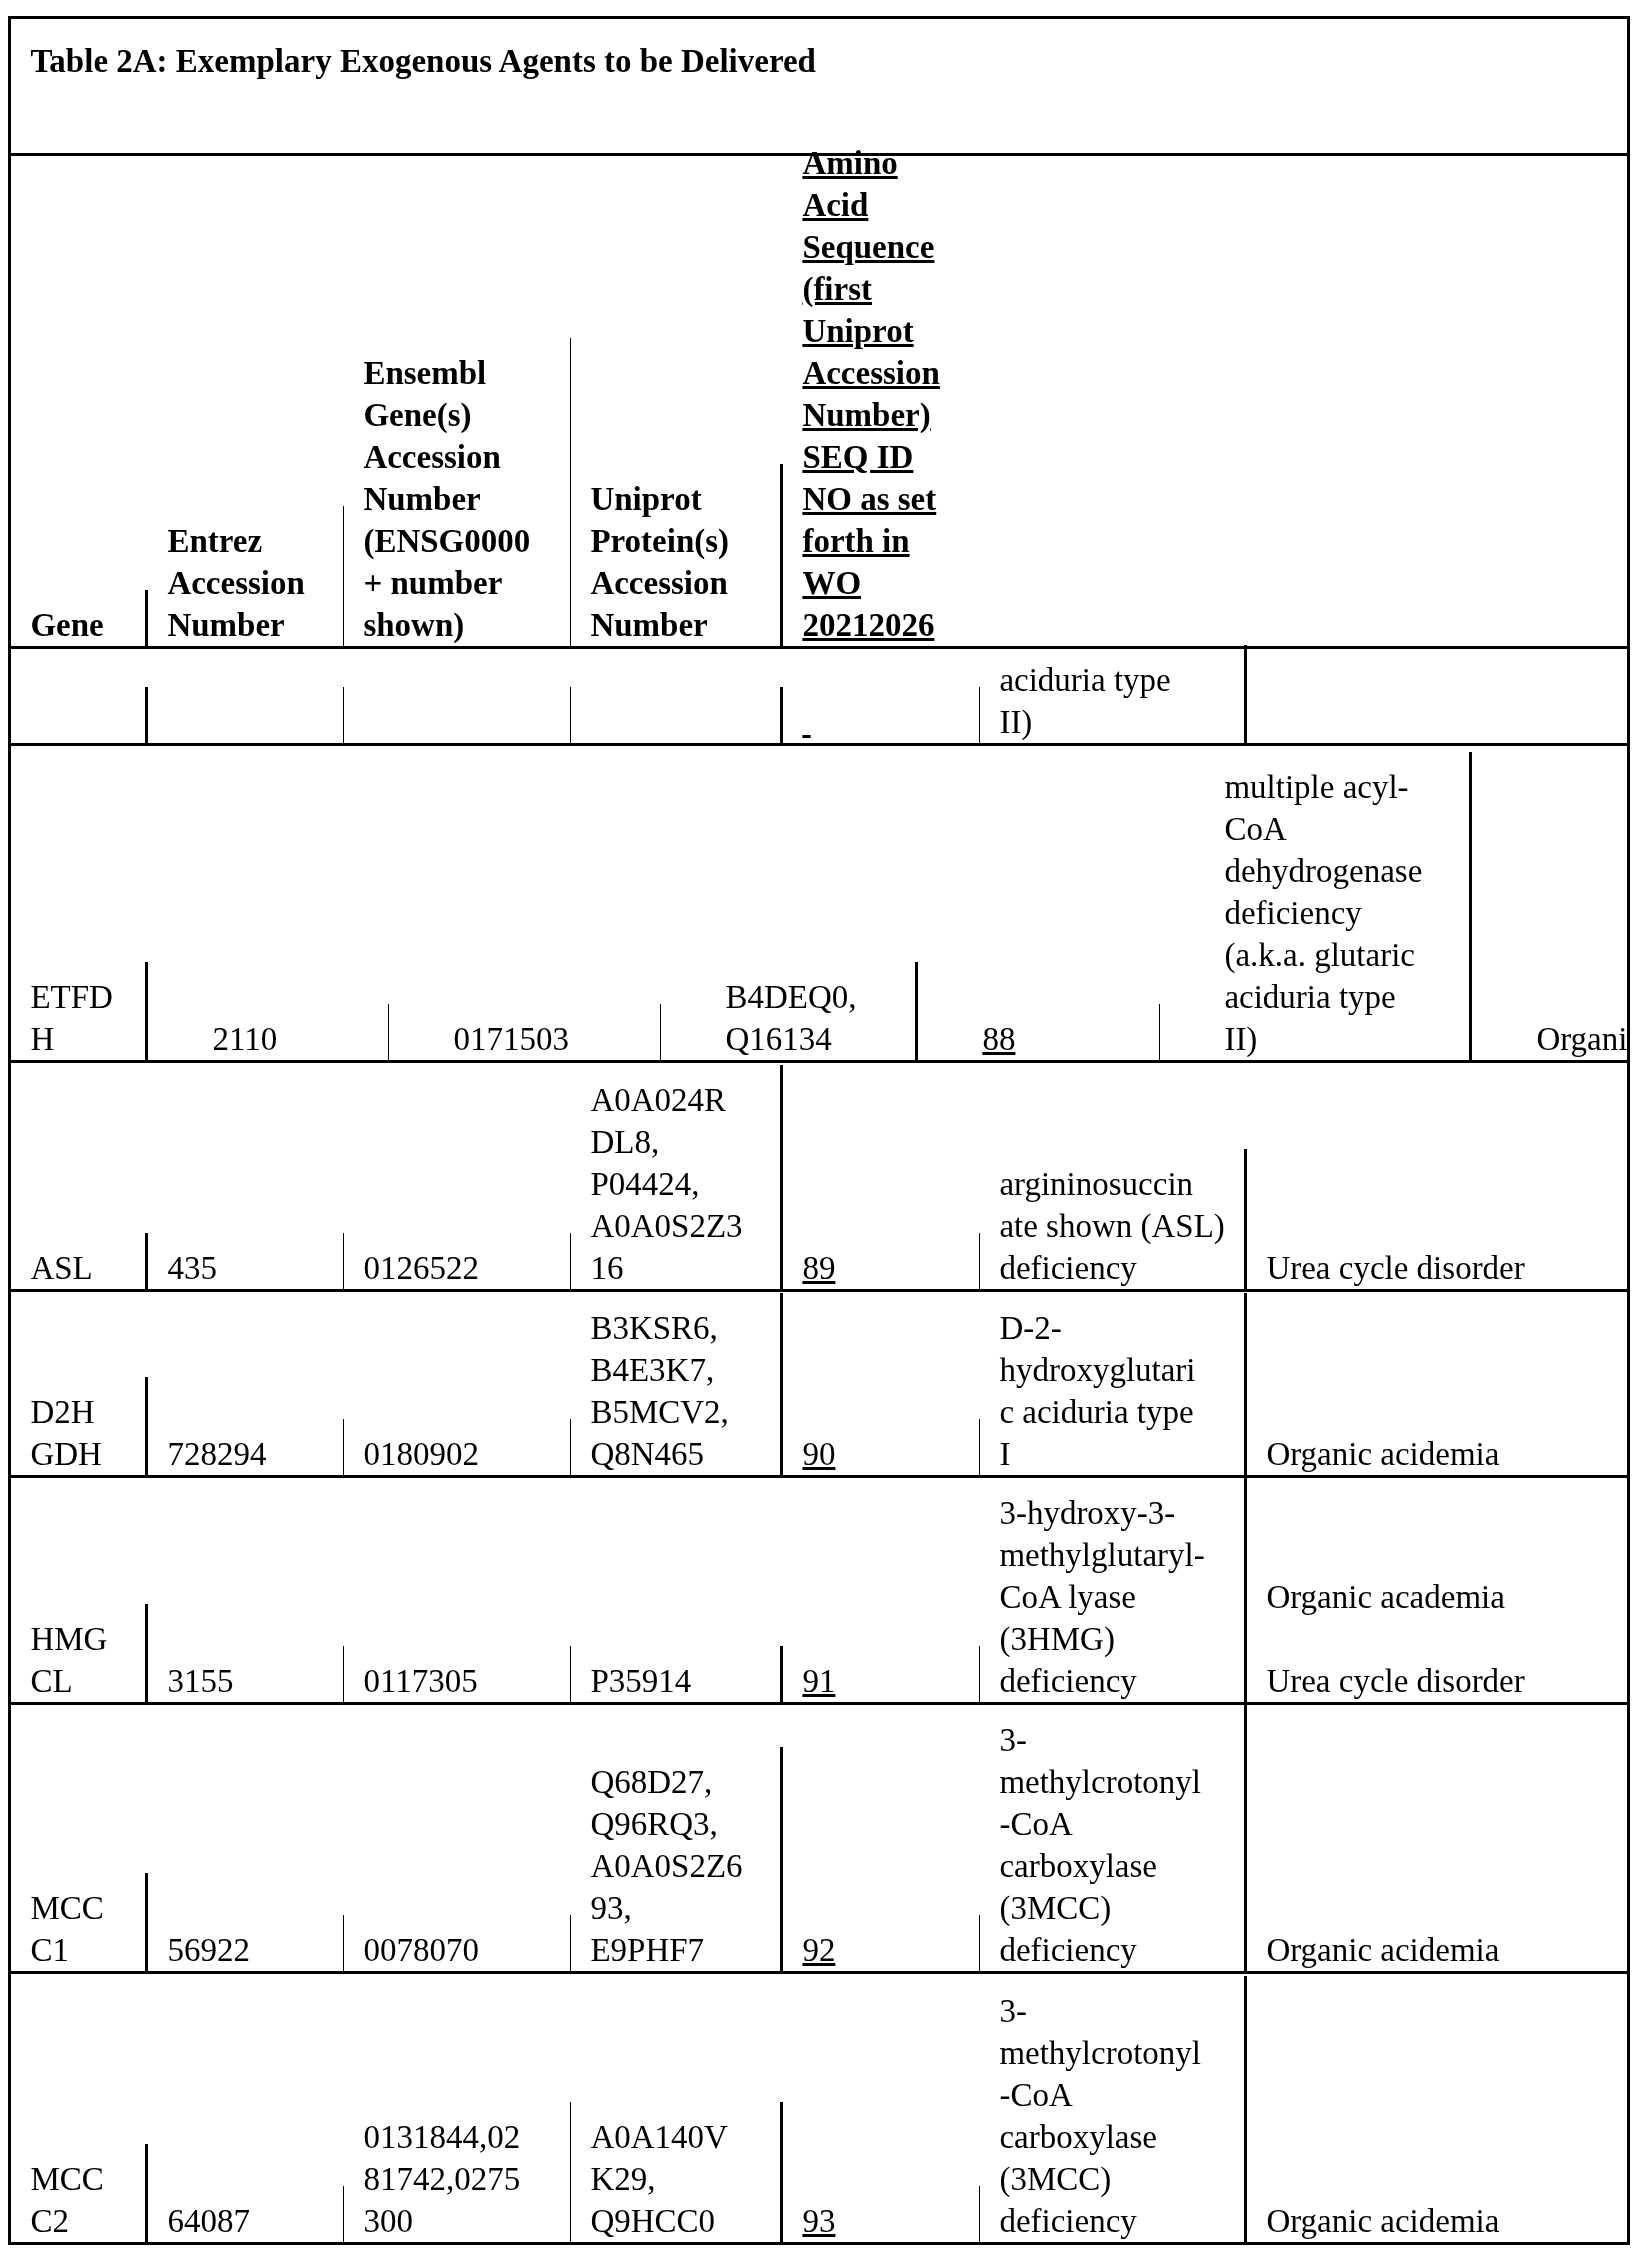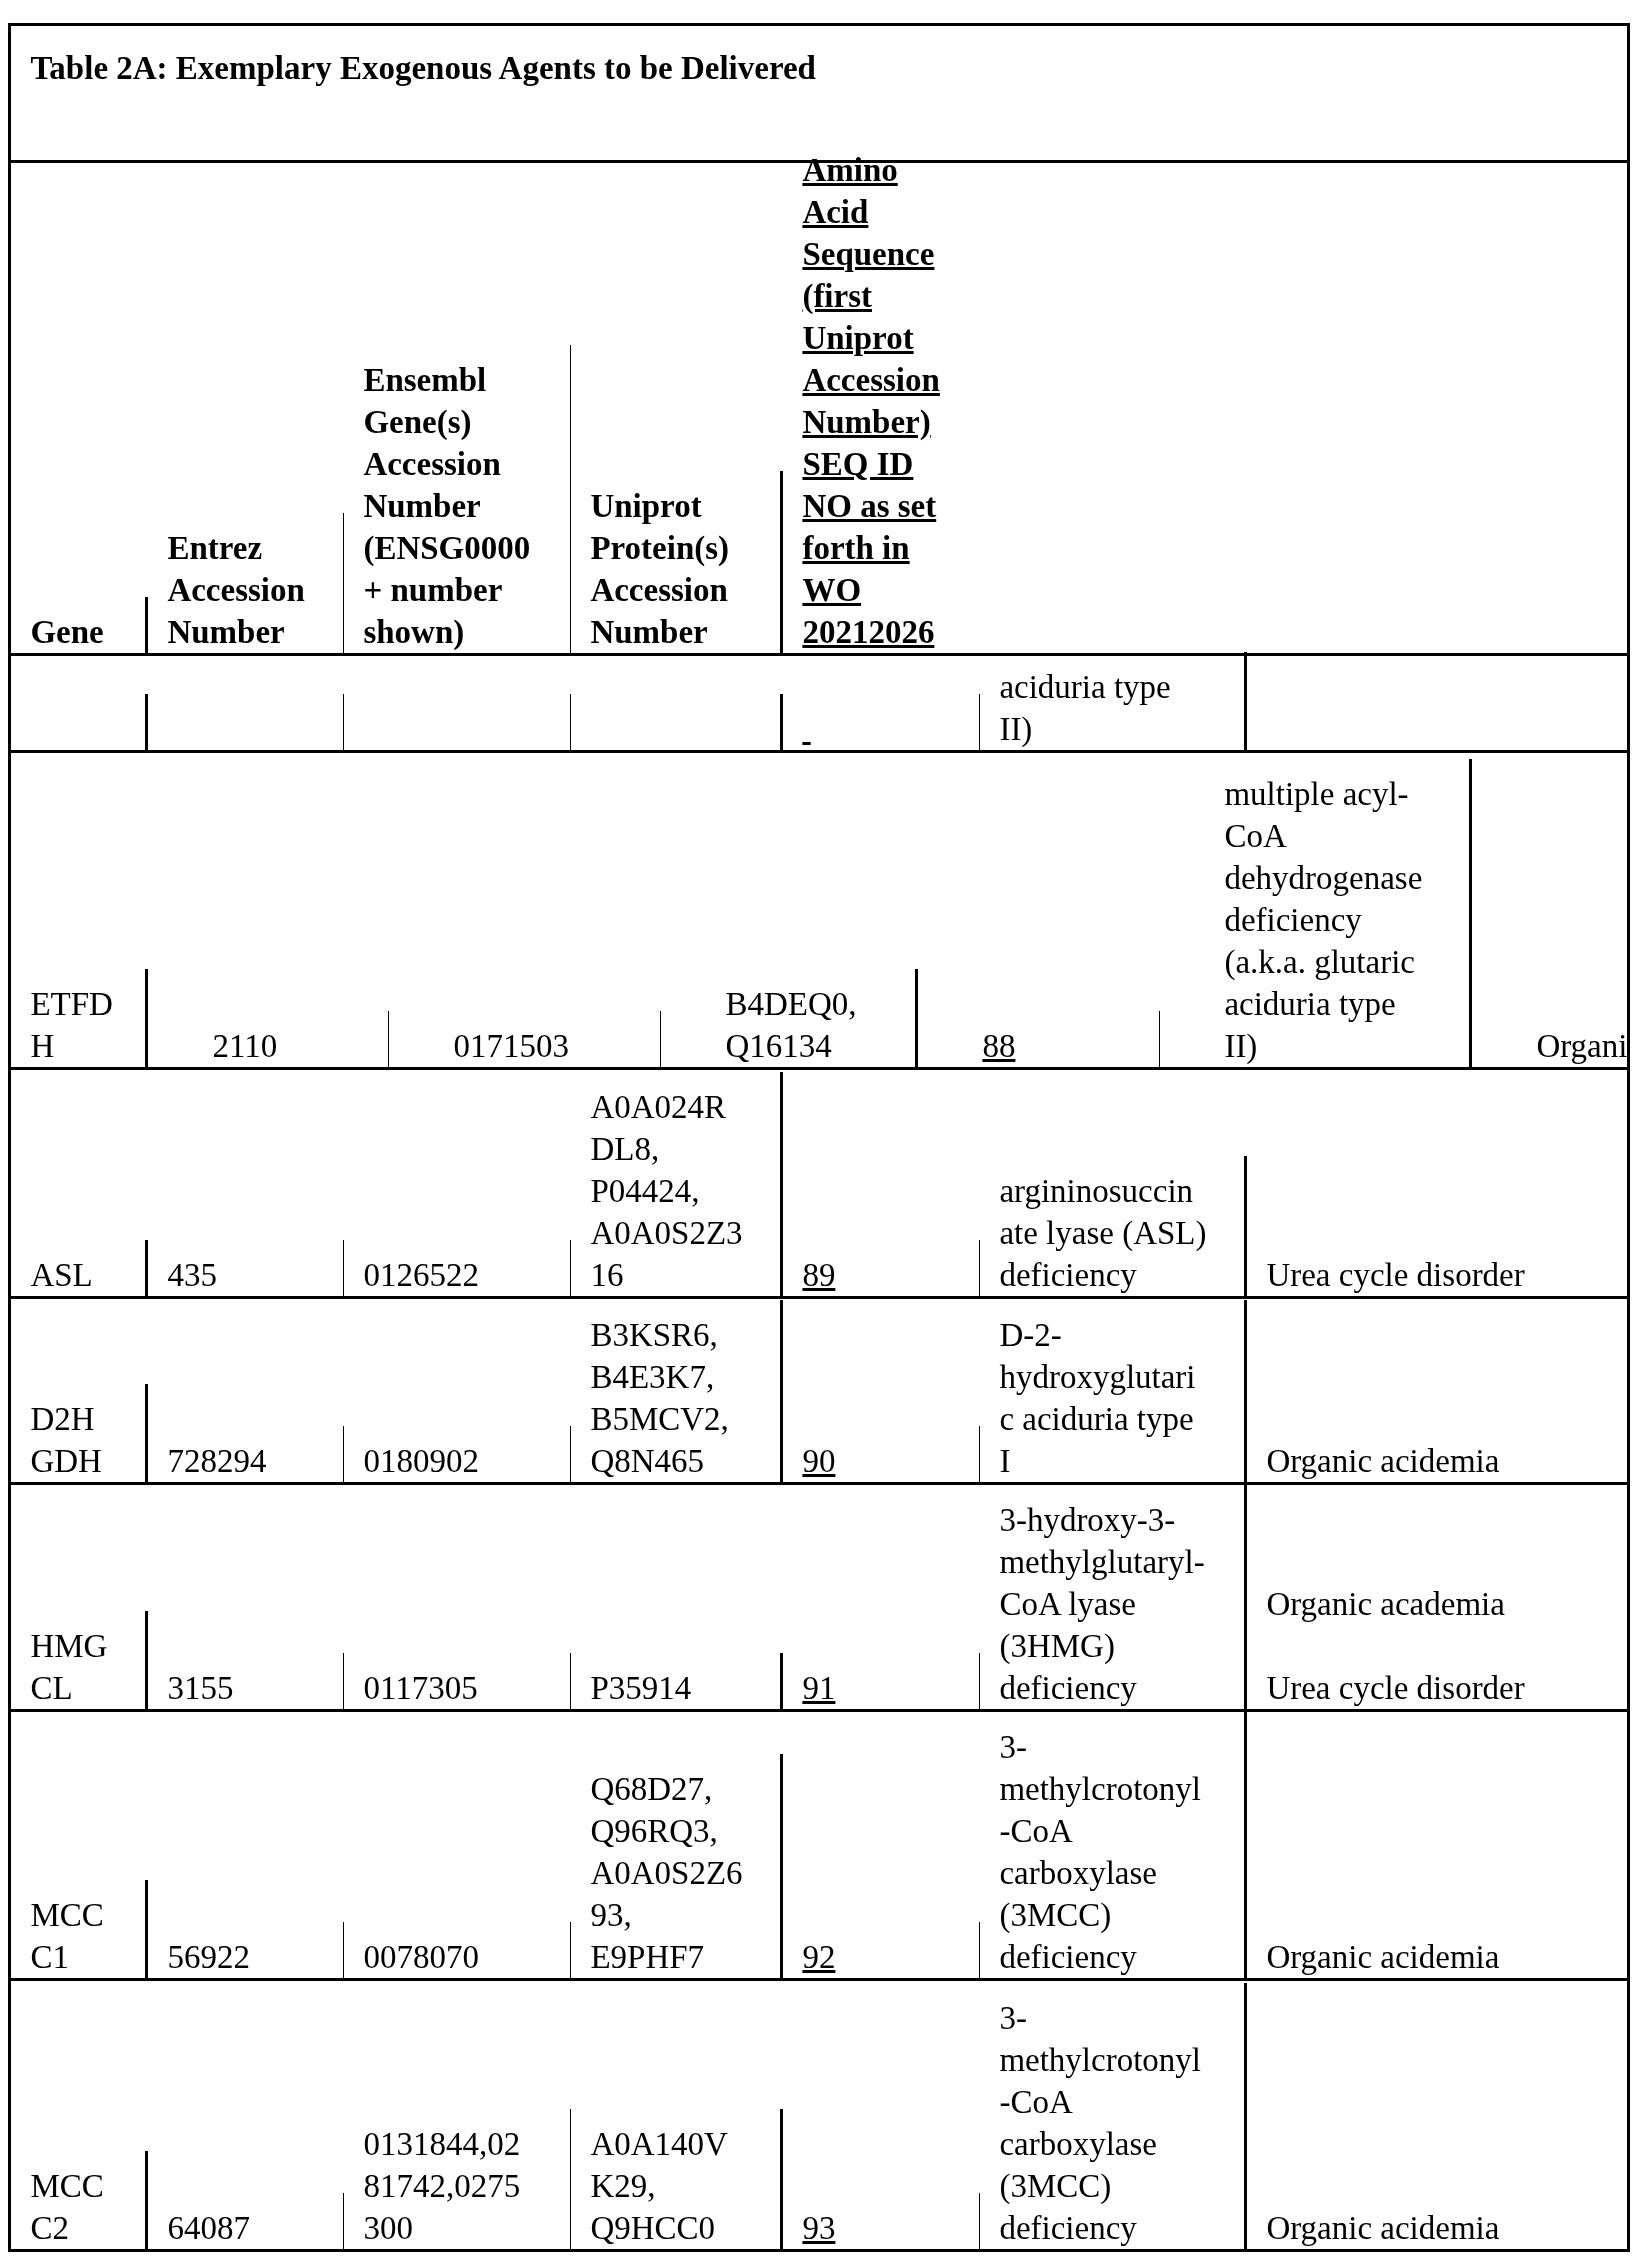--- a/index.html
+++ b/index.html
@@ -1,19 +1,19 @@
 <!DOCTYPE html>
 <html style="font-size:13px"><head>
   <meta charset="utf-8">
   <style>
     html, body { margin: 0; padding: 0; background: #ffffff; }
     body { width: 1639px; height: 2261px; position: relative; overflow: hidden;
            font-family: "Liberation Serif", "DejaVu Serif", serif; color: #000; }
     .tbl { position: absolute; left: 8px; top: 16px; width: 1622px;
-           border: 3.2px solid #000; box-sizing: border-box; margin-top: 7px; }
+           border: 3.2px solid #000; box-sizing: border-box; }
     .title { height: 137px; border-bottom: 3.2px solid #000; box-sizing: border-box;
              padding: 21px 19.4px 0 19.4px; font-weight: bold; font-size: 33px; line-height: 42px; }
     .row { display: flex; border-bottom: 3.2px solid #000; box-sizing: border-box; align-items: flex-end; }
     .row:last-child { border-bottom: none; }
     .cell { box-sizing: border-box; padding: 14.5px 19.4px 0 19.4px; font-size: 33px; line-height: 42px;
             border-right: 1.6px solid #000; overflow: hidden; word-wrap: break-word; }
     .cell:last-child { border-right: none; }
     .cell.thick { border-right: 3.2px solid #000; }
     .hdr .cell { font-weight: bold; }
     .c0 { width: 137px; }
@@ -142,21 +142,21 @@
           <span class="line">DL8,</span>
           <span class="line">P04424,</span>
           <span class="line">A0A0S2Z3</span>
           <span class="line">16</span>
         </div>
         <div class="cell c4">
           <span class="line">89</span>
         </div>
         <div class="cell c5 thick">
           <span class="line">argininosuccin</span>
-          <span class="line">ate lyase (ASL)</span>
+          <span class="line">ate shown (ASL)</span>
           <span class="line">deficiency</span>
         </div>
         <div class="cell c6">
           <span class="line">Urea cycle disorder</span>
         </div>
       </div>
       <div class="row" style="height: 186px;">
         <div class="cell c0 thick">
           <span class="line">D2H</span>
           <span class="line">GDH</span>

